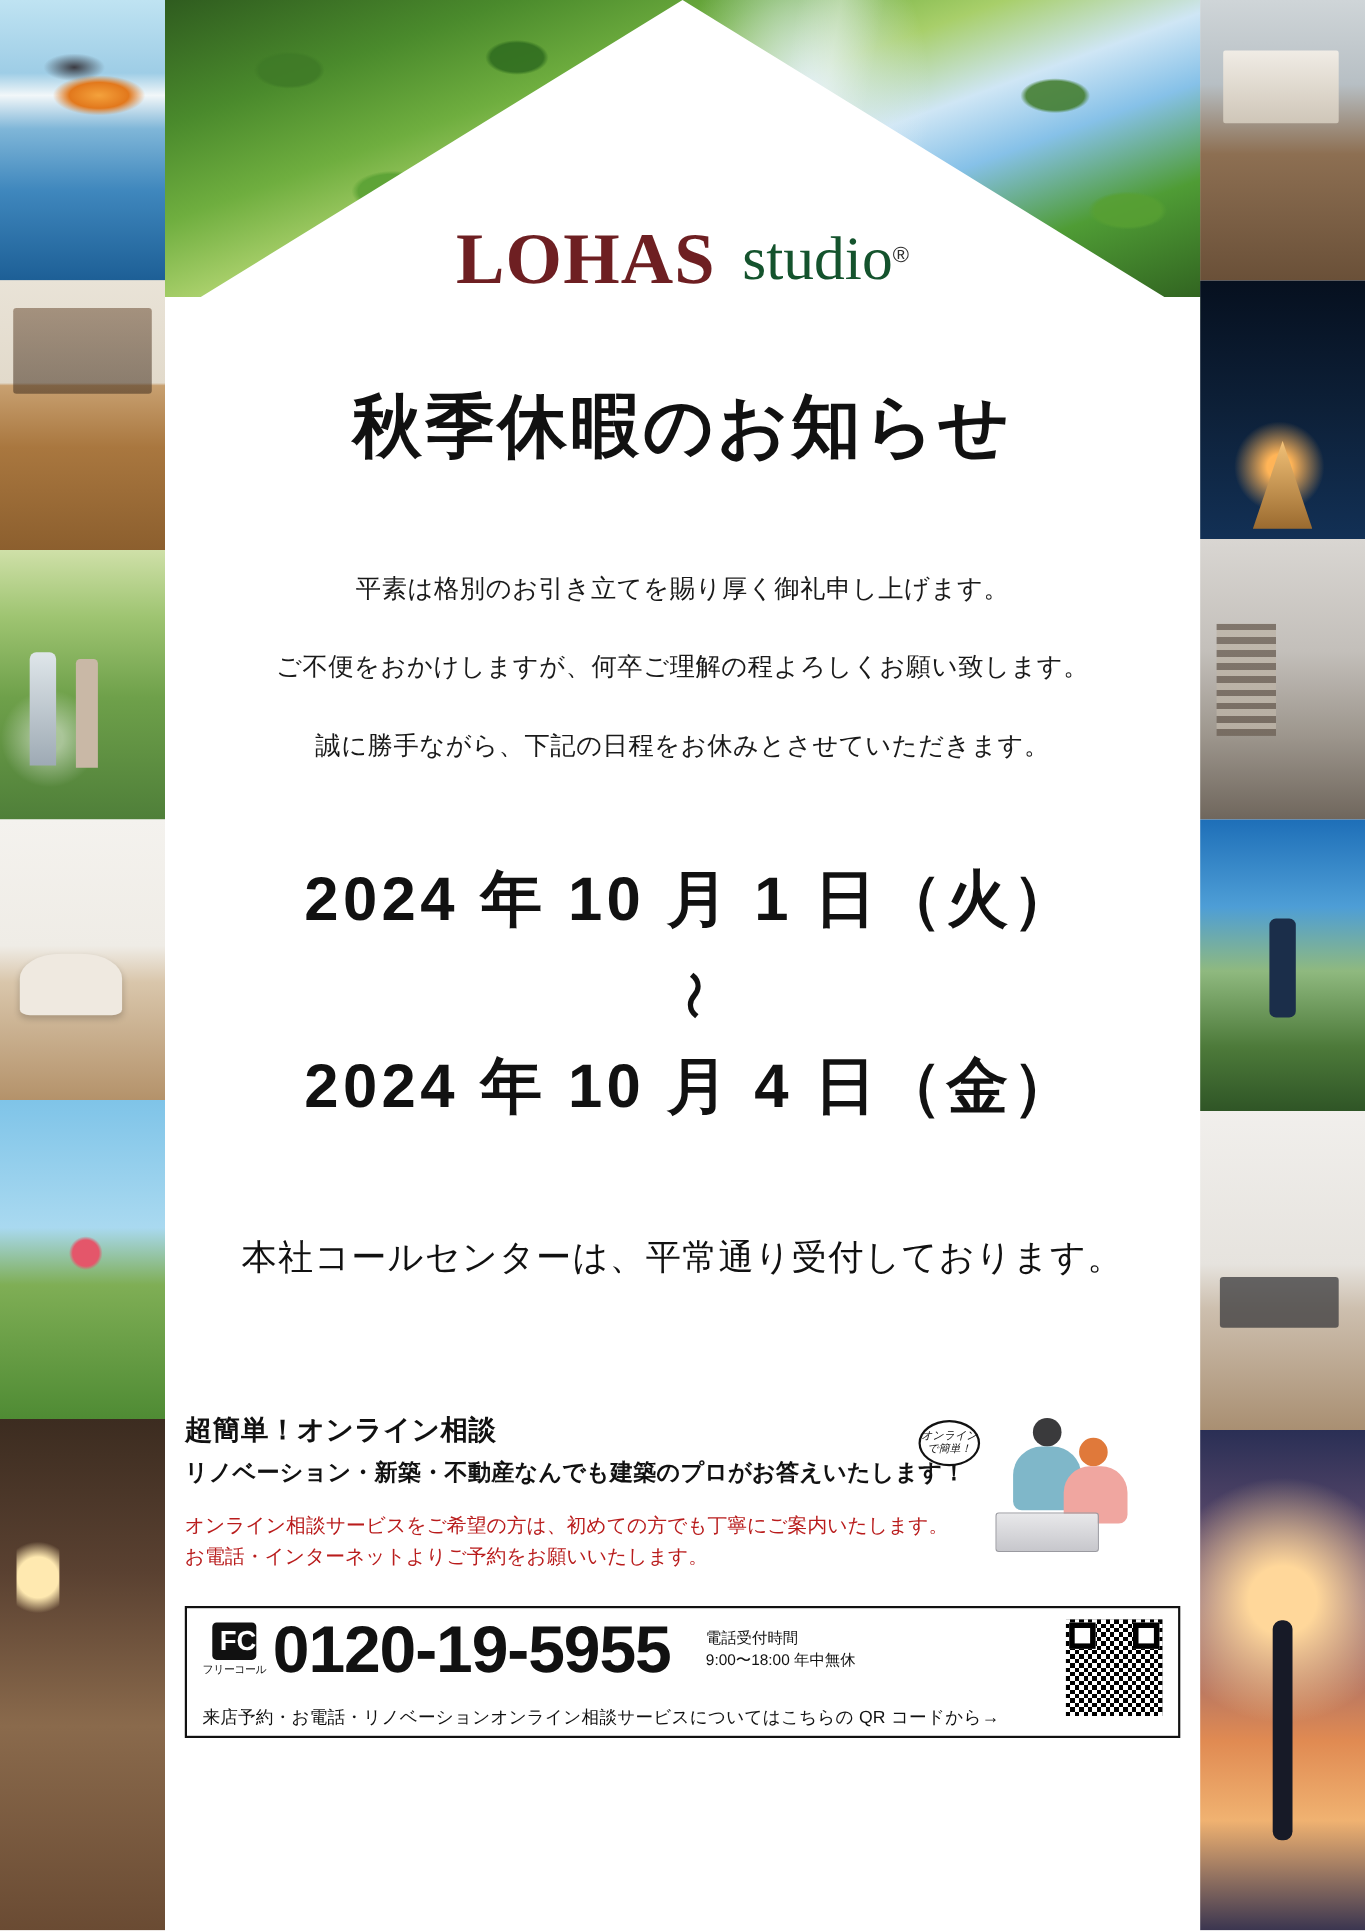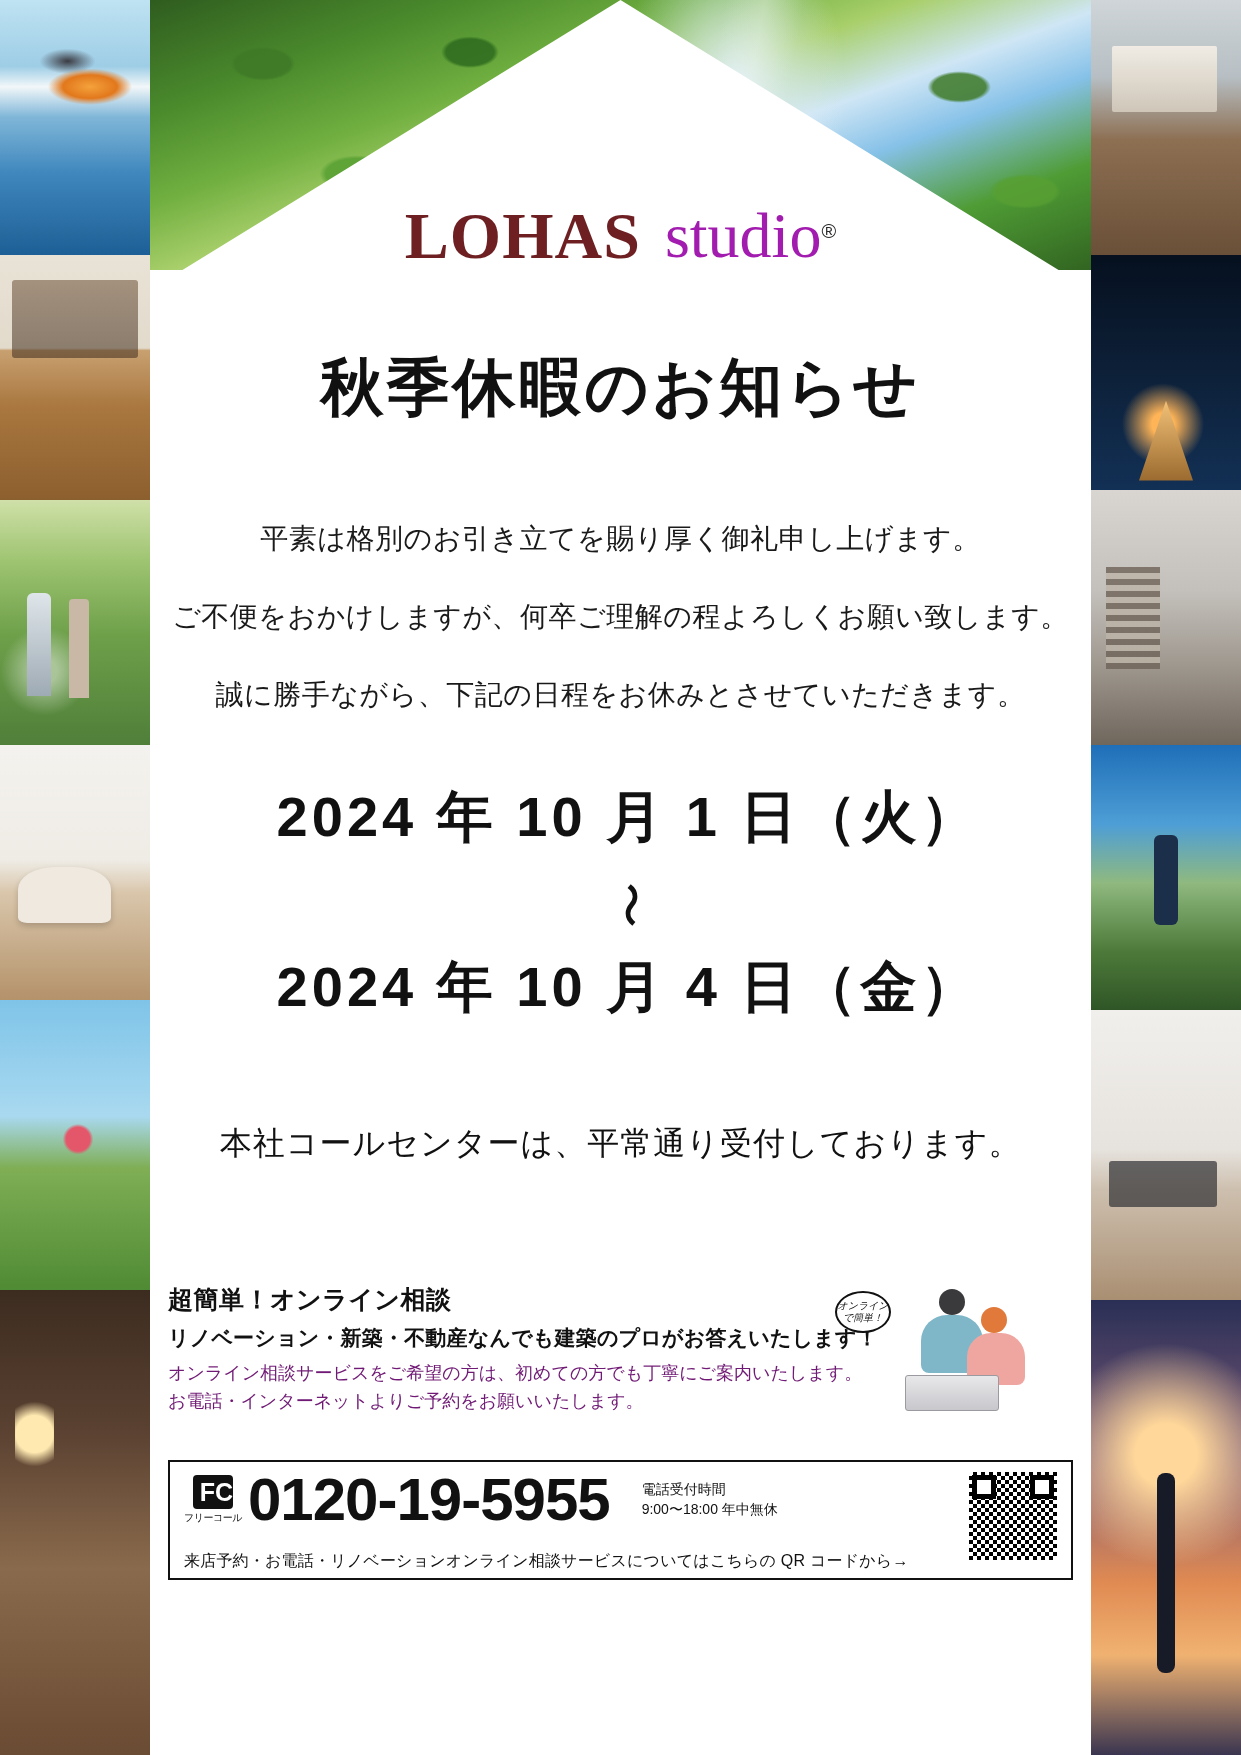--- a/index.html
+++ b/index.html
@@ -227,22 +227,22 @@
   .logo .lohas {
     font-family: "Liberation Serif", serif;
     font-size: 66px;
     font-weight: bold;
     letter-spacing: 1px;
     color: #6e1f22;
     vertical-align: middle;
   }
   .logo .studio {
     font-family: "Liberation Serif", serif;
-    font-size: 64px;
-    color: #a21caf;
+    font-size: 56px;
+    color: #14532d;
     margin-left: 24px;
     vertical-align: middle;
   }
   .logo .reg {
     font-size: 20px;
     vertical-align: 2px;
     color: #2a2a2a;
   }
 
   .title {
@@ -257,21 +257,21 @@
   }
 
   .lead {
     position: absolute;
     top: 520px;
     left: 0; right: 0;
     text-align: center;
   }
   .lead p {
     margin: 0 0 40px 0;
-    font-size: 28px;
+    font-size: 23px;
     letter-spacing: 0.5px;
     color: #1a1a1a;
   }
 
   .dates {
     position: absolute;
     top: 780px;
     left: 0; right: 0;
     text-align: center;
     padding-left: 16px;
@@ -312,24 +312,24 @@
     font-weight: bold;
     letter-spacing: .5px;
   }
   .promo h3 {
     margin: 8px 0 0 0;
     font-size: 21px;
     font-weight: bold;
     letter-spacing: .2px;
   }
   .promo .small {
-    margin: 8px 0 0 0;
+    margin: 22px 0 0 0;
     font-size: 18px;
     line-height: 1.45;
-    color: #701a75;
+    color: #b91c1c;
   }
   .promo-art {
     position: absolute;
     right: 8px;
     top: 0;
     width: 230px;
     height: 140px;
   }
   .bubble {
     position: absolute;

